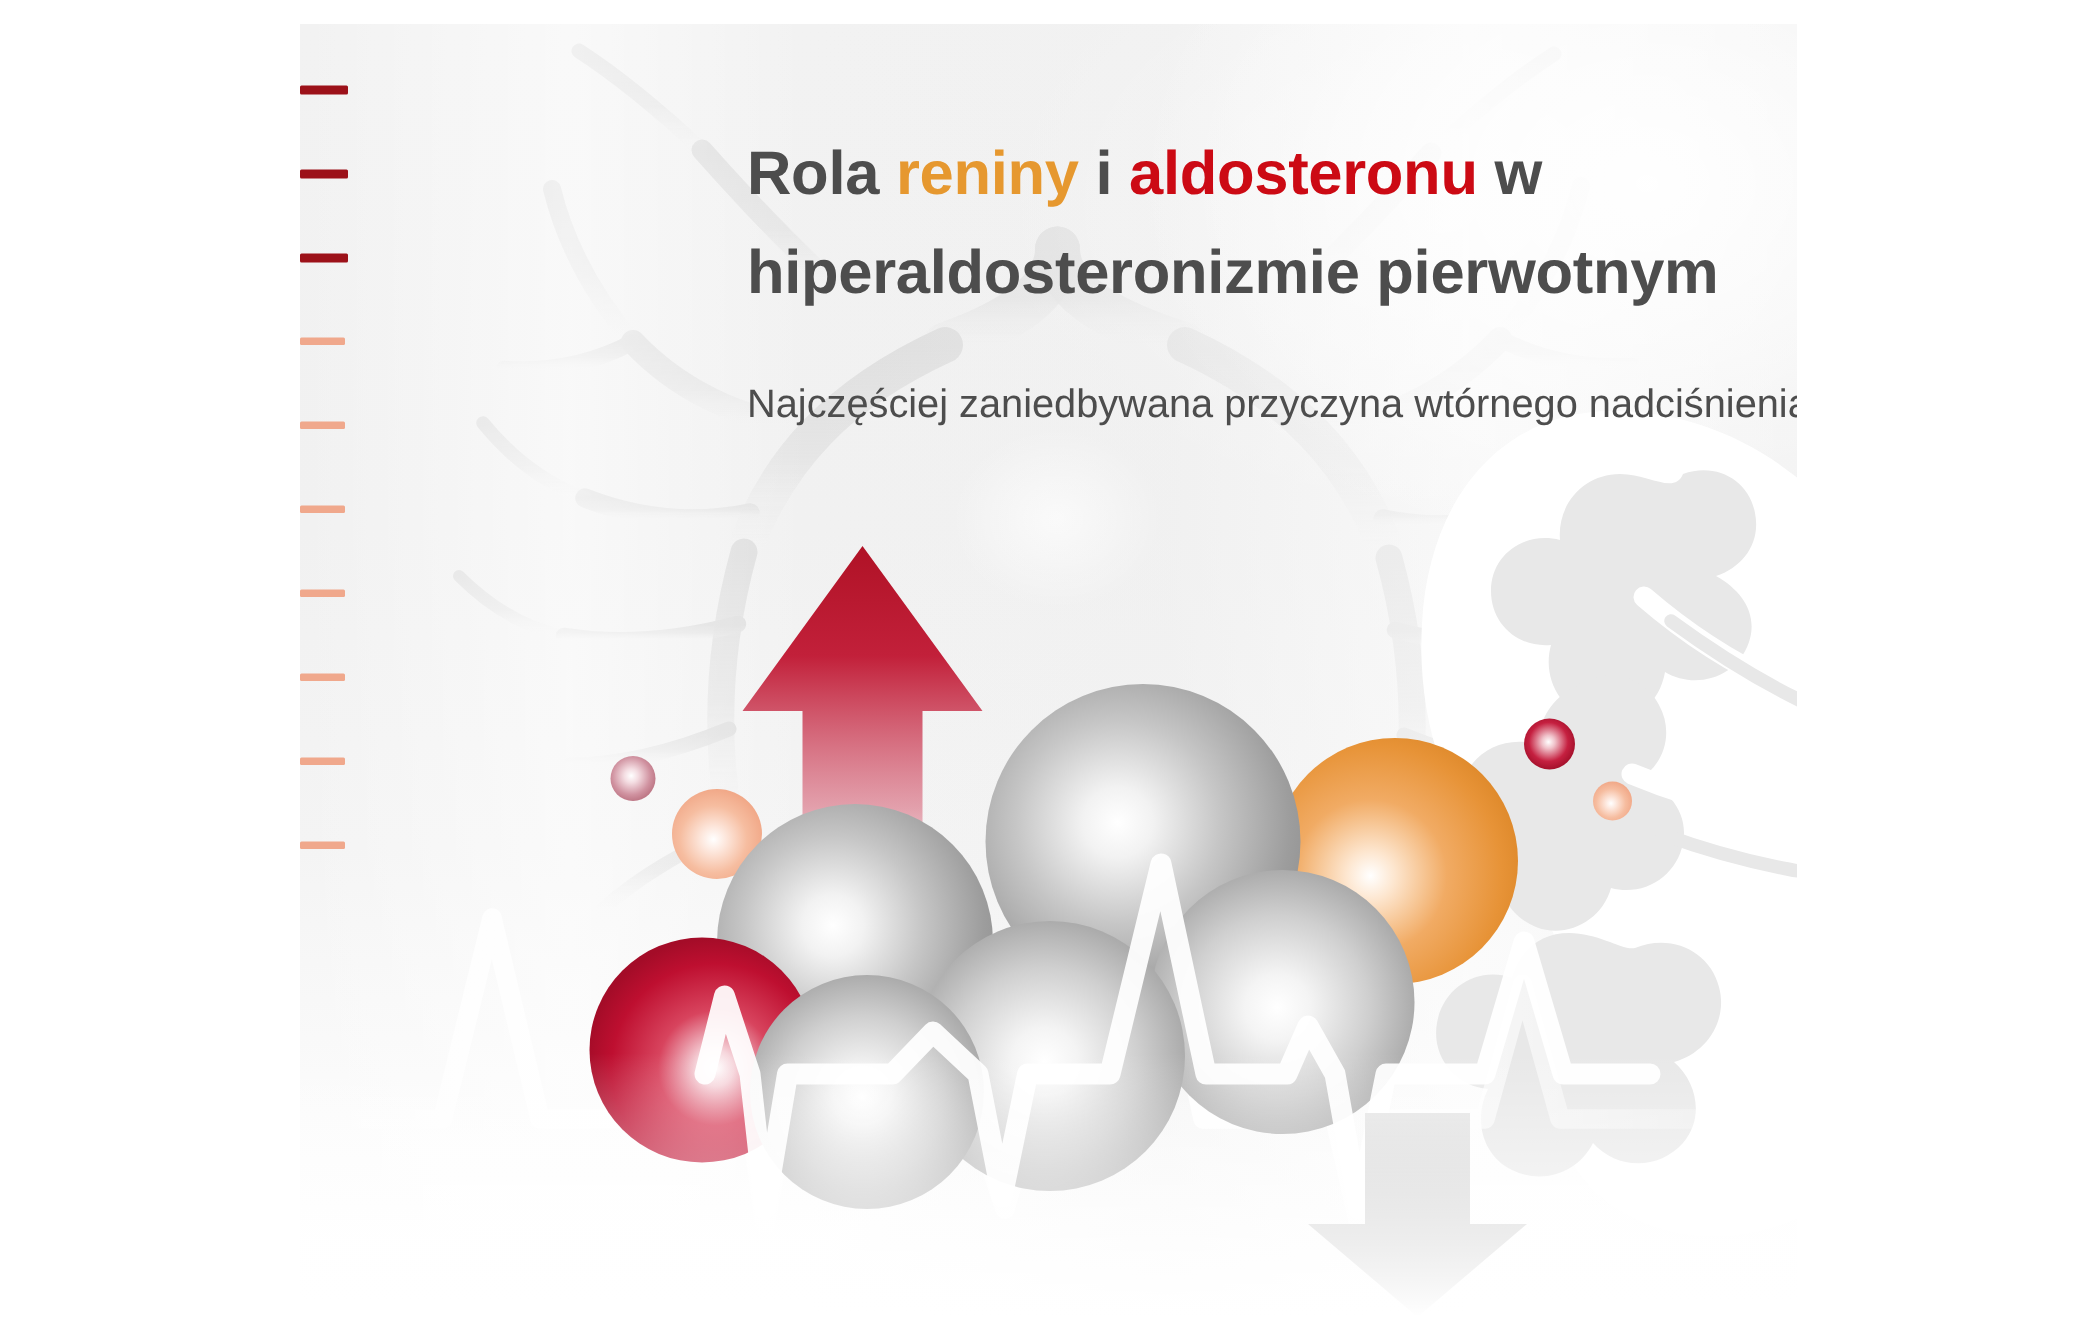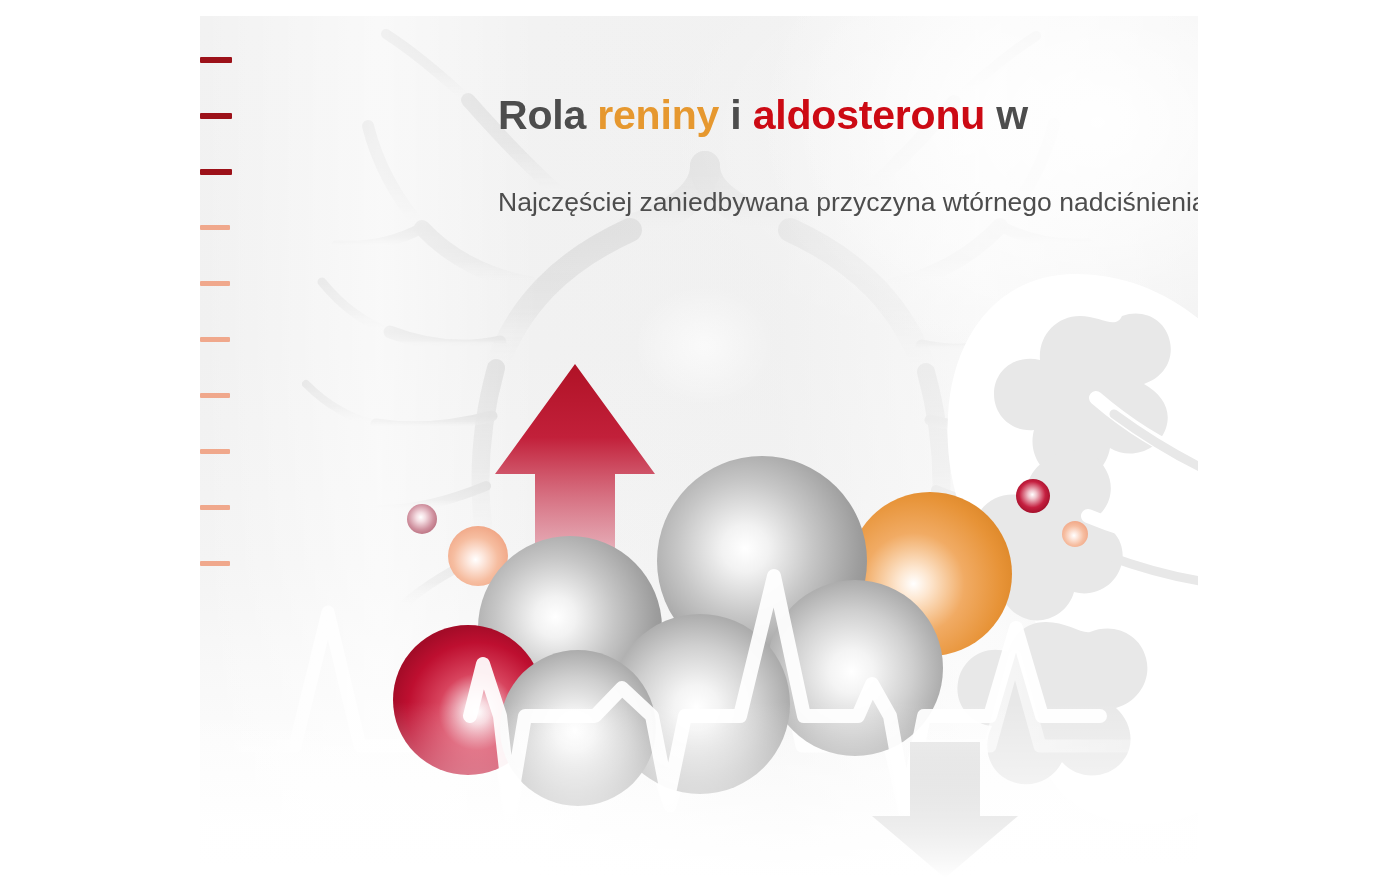--- a/index.html
+++ b/index.html
@@ -331,18 +331,19 @@
         <div class="tick light" style="left: 0px; top: 321px;"></div>
         <div class="tick light" style="left: 0px; top: 377px;"></div>
         <div class="tick light" style="left: 0px; top: 433px;"></div>
         <div class="tick light" style="left: 0px; top: 489px;"></div>
         <div class="tick light" style="left: 0px; top: 545px;"></div>
       </div>
 
     <div id="textblock">
       <h1 id="title">
         <span>Rola </span><span class="renin">reniny</span><span> i </span><span class="aldo">aldosteronu</span><span> w</span><br>
+        <span>hiperaldosteronizmie pierwotnym</span>
       </h1>
       <p id="subtitle">Najczęściej zaniedbywana przyczyna wtórnego nadciśnienia</p>
     </div>
 
   </div>
 </div>
 
 </body></html>

